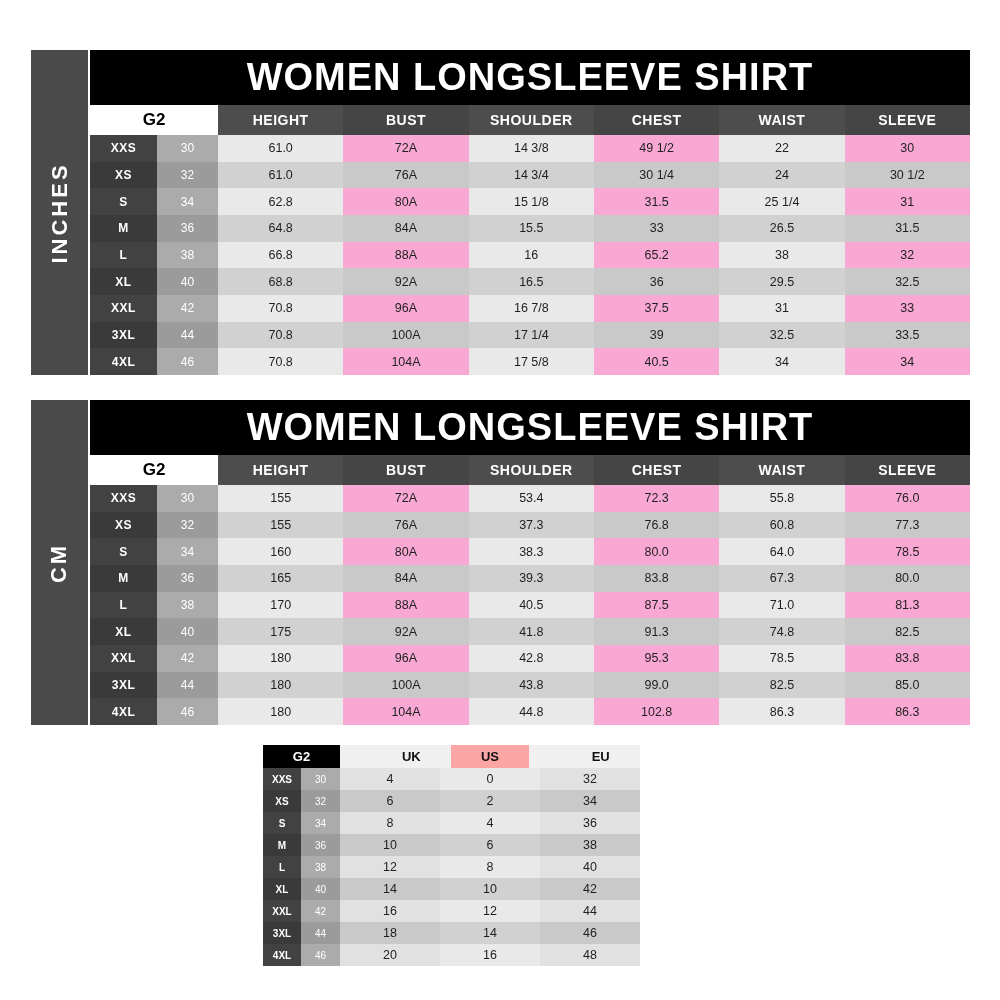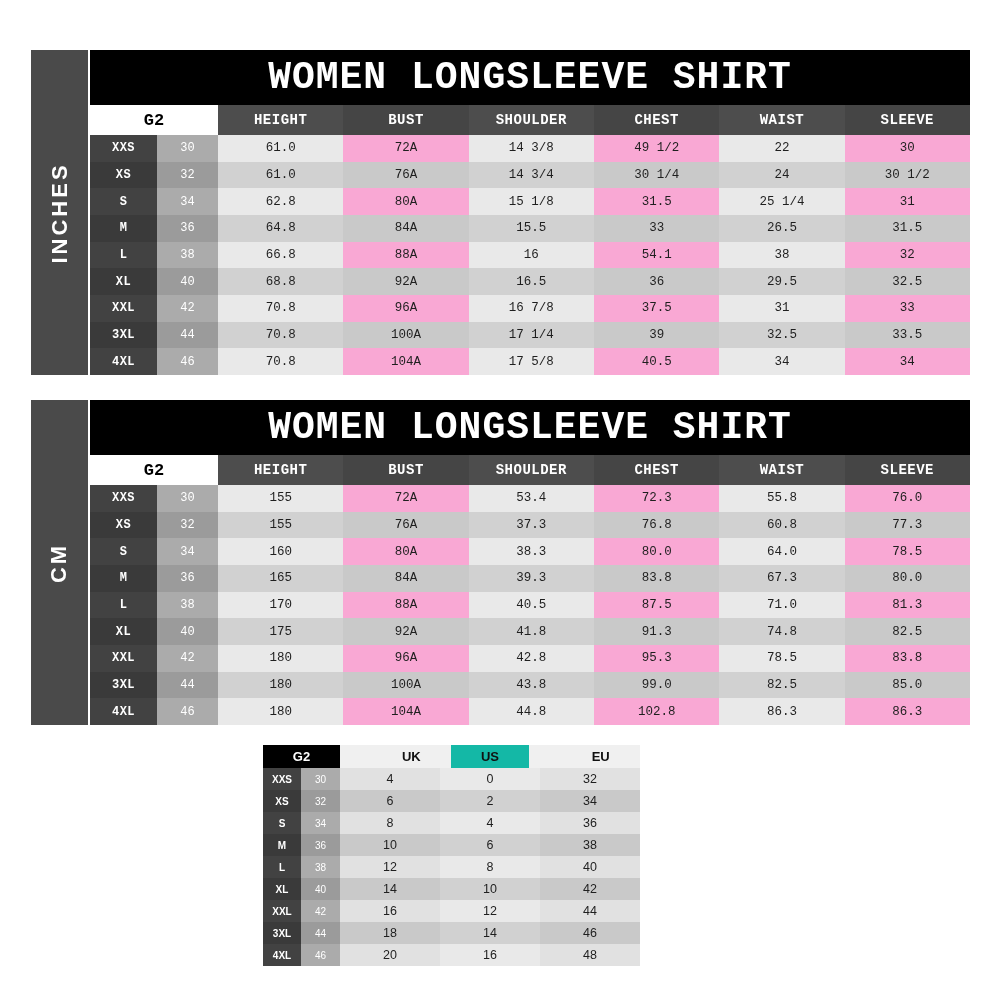--- a/index.html
+++ b/index.html
@@ -5,21 +5,21 @@
   html,body{margin:0;padding:0;background:#fff;}
   .canvas{position:relative;width:1000px;height:1000px;background:#ffffff;overflow:hidden;
           font-family:"Liberation Sans","DejaVu Sans",sans-serif;}
 
   
   .measure-table{position:absolute;left:31px;display:flex;}
   #table-inches{top:50px;}
   #table-cm{top:400px;}
   .sidebar{width:57px;background:#4a4a4a;margin-right:2px;display:flex;align-items:center;justify-content:center;}
   .sidebar-text{transform:rotate(-90deg);color:#ffffff;font-size:22px;font-weight:700;letter-spacing:3px;white-space:nowrap;}
-  .table-main{width:880px;display:flex;flex-direction:column;font-family:Liberation Mono, monospace;}
+  .table-main{width:880px;display:flex;flex-direction:column;}
   .title-bar{height:55px;background:#000000;color:#ffffff;display:flex;align-items:center;justify-content:center;
              font-size:38px;font-weight:600;letter-spacing:1px;white-space:nowrap;}
   .header-row{height:30px;display:flex;}
   .g2-cell{width:128px;background:#ffffff;color:#000000;font-weight:700;font-size:17px;
            display:flex;align-items:center;justify-content:center;}
   .col-headers{flex:1;display:flex;}
   .col-header{flex:1;display:flex;align-items:center;justify-content:center;color:#ffffff;
               font-size:14px;font-weight:600;letter-spacing:.5px;}
   .col-header.c-light{background:#4d4d4d;}
   .col-header.c-dark{background:#454545;}
@@ -42,21 +42,21 @@
   #table-intl{position:absolute;left:263px;top:745px;display:flex;}
   .intl-label{width:102px;background:#4a4a4a;color:#ffffff;display:flex;flex-direction:column;
               align-items:center;justify-content:center;font-size:10px;letter-spacing:.5px;line-height:1.45;}
   .intl-main{width:377px;display:flex;flex-direction:column;}
   .intl-header{height:23px;display:flex;}
   .intl-g2{width:77px;background:#000000;color:#ffffff;font-weight:700;font-size:13px;
            display:flex;align-items:center;justify-content:center;}
   .intl-col-header{flex:1;display:flex;align-items:center;justify-content:center;color:#111111;
                    font-weight:700;font-size:13px;}
   .intl-col-header.c-dark {background:#f0f0f0;padding-left:32px;}
-  .intl-col-header.c-light{background:#14b8a6;}
+  .intl-col-header.c-light{background:#fca5a5;}
   .intl-rows{height:198px;display:flex;flex-direction:column;}
   .intl-row{flex:1;display:flex;}
   .intl-size-cell{width:38px;color:#ffffff;font-size:10px;font-weight:600;
                   display:flex;align-items:center;justify-content:center;}
   .intl-row.light .intl-size-cell{background:#424242;}
   .intl-row.dark  .intl-size-cell{background:#3a3a3a;}
   .intl-num-cell{width:39px;color:#ffffff;font-size:10px;display:flex;align-items:center;justify-content:center;}
   .intl-row.light .intl-num-cell{background:#ababab;}
   .intl-row.dark  .intl-num-cell{background:#9b9b9b;}
   .intl-data-cell{flex:1;color:#1f1f1f;font-size:12.5px;display:flex;align-items:center;justify-content:center;}
@@ -127,21 +127,21 @@
             <div class="data-cell c-dark">33</div>
             <div class="data-cell c-light">26.5</div>
             <div class="data-cell c-dark">31.5</div>
           </div>
           <div class="row light">
             <div class="size-cell">L</div>
             <div class="num-cell">38</div>
             <div class="data-cell c-light">66.8</div>
             <div class="data-cell c-dark">88A</div>
             <div class="data-cell c-light">16</div>
-            <div class="data-cell c-dark">54.1</div>
+            <div class="data-cell c-dark">65.2</div>
             <div class="data-cell c-light">38</div>
             <div class="data-cell c-dark">32</div>
           </div>
           <div class="row dark">
             <div class="size-cell">XL</div>
             <div class="num-cell">40</div>
             <div class="data-cell c-light">68.8</div>
             <div class="data-cell c-dark">92A</div>
             <div class="data-cell c-light">16.5</div>
             <div class="data-cell c-dark">36</div>

